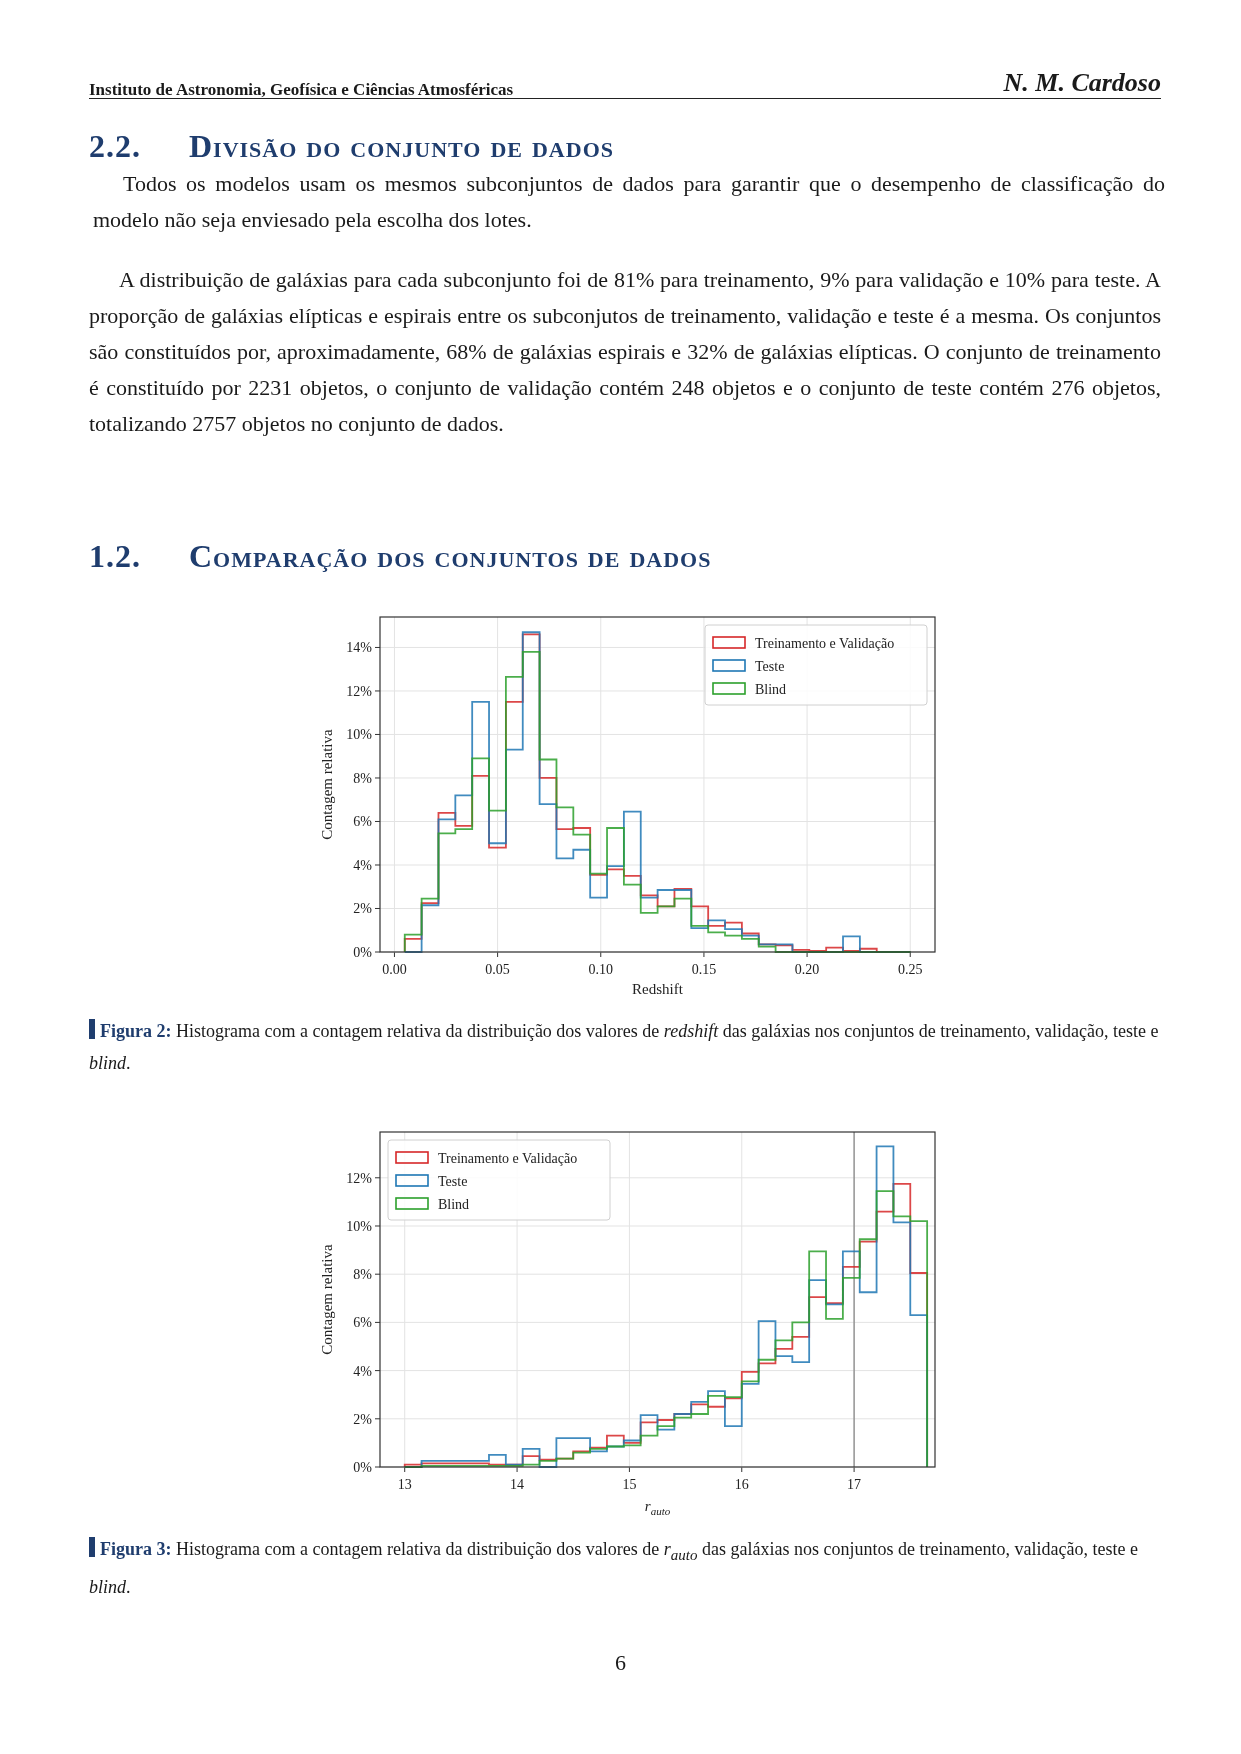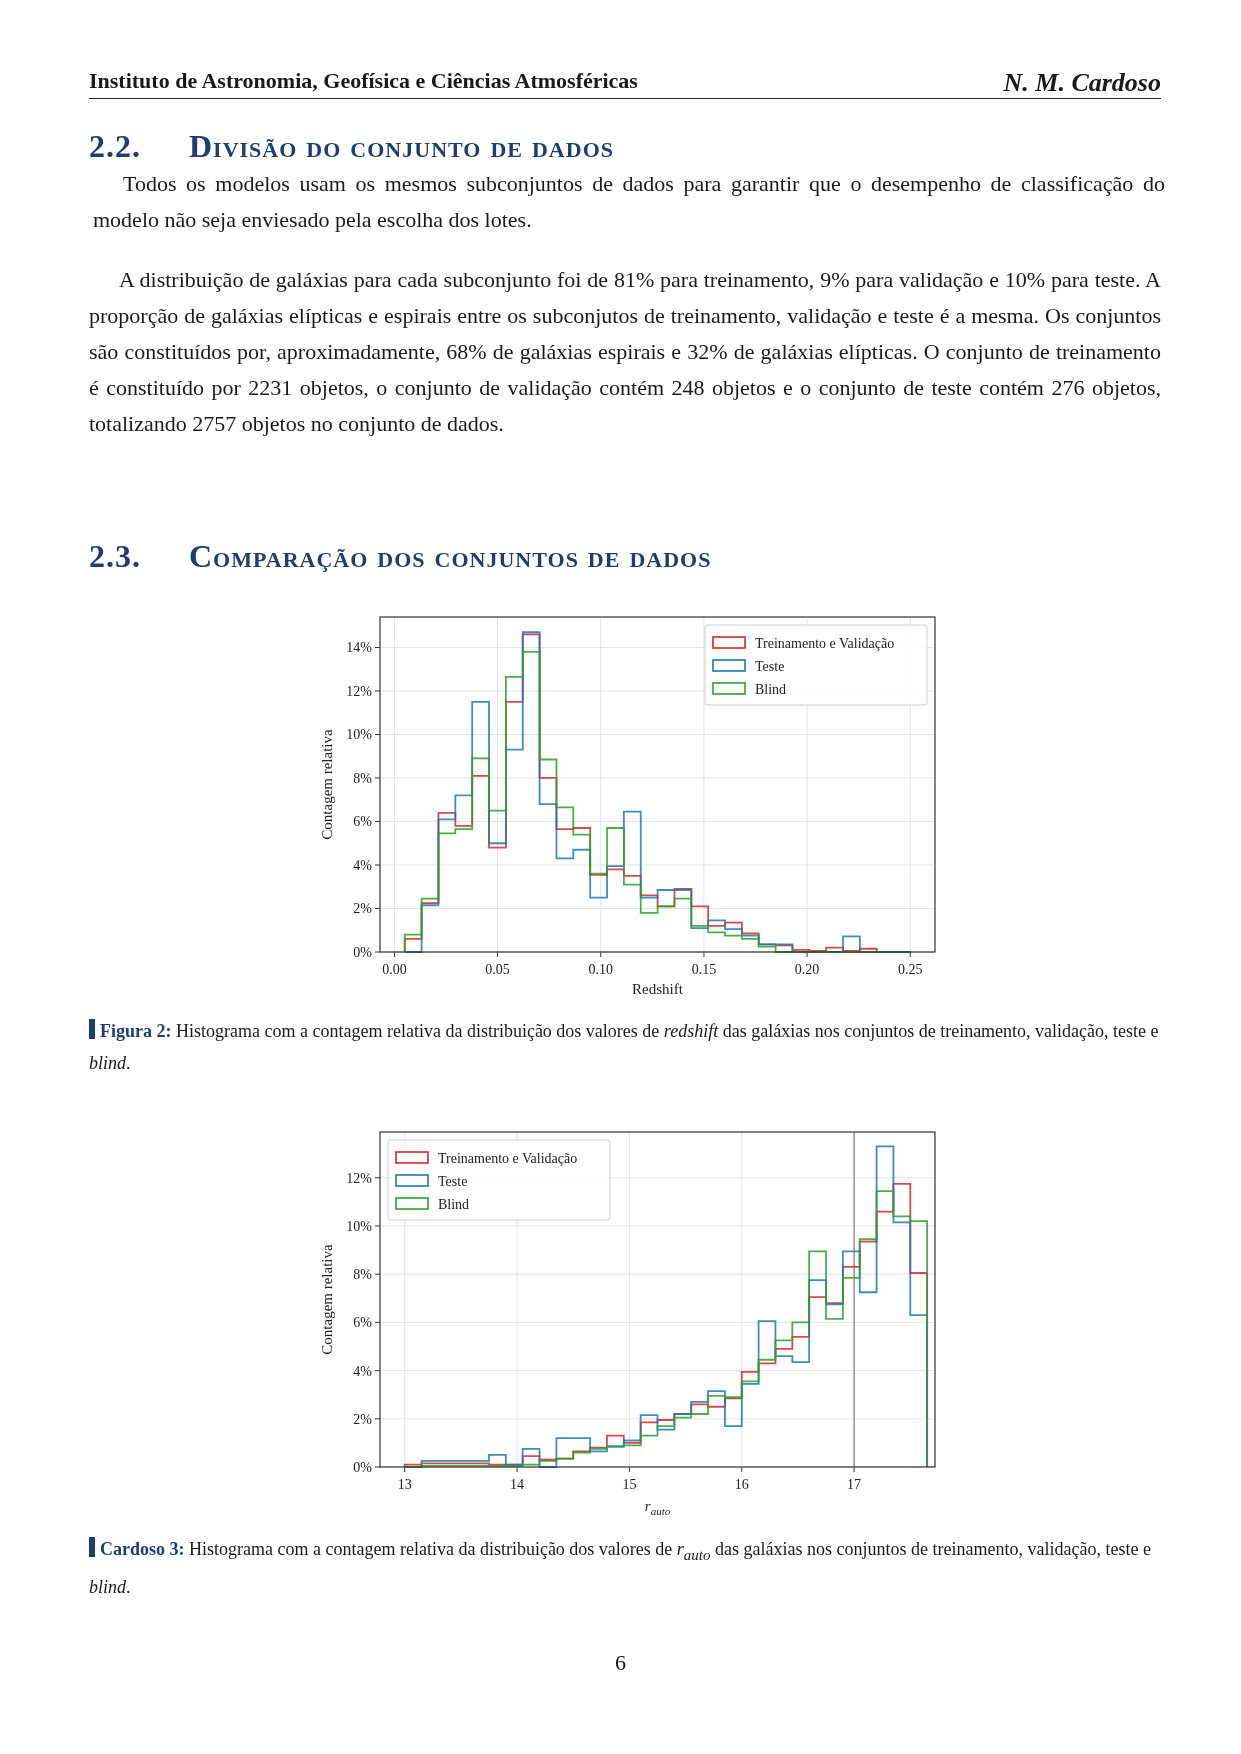--- a/index.html
+++ b/index.html
@@ -1,18 +1,18 @@
 <!DOCTYPE html>
 <html><head>
 <meta charset="utf-8">
 <style>
   html, body { margin:0; padding:0; background:#ffffff; }
   body { width:1241px; height:1754px; position:relative; font-family:"Liberation Serif", "DejaVu Serif", serif; color:#1a1a1a; }
   .header { position:absolute; left:89px; top:64px; width:1072px; height:34px; border-bottom:1.5px solid #222; }
-  .header .left { position:absolute; left:0; top:4px; font-size:22px; font-weight:bold; }
+  .header .left { position:absolute; left:0; top:16px; font-size:17px; font-weight:bold; }
   .header .right { position:absolute; right:0; top:4px; font-size:26px; font-weight:bold; font-style:italic;font-family:Liberation Serif, serif; }
   .section-title { position:absolute; left:89px; font-size:32px; color:#1f3d6e; font-weight:bold; letter-spacing:1px; font-variant:small-caps; }
   .section-title .num { display:inline-block; width:100px; }
   .para { position:absolute; left:89px; width:1072px; font-size:22px; line-height:36px; text-align:justify; text-indent:30px; }
   .figure { position:absolute; }
   .caption { position:absolute; left:89px; width:1072px; font-size:18px; line-height:32px; }
   .caption .bar { display:inline-block; width:6px; height:20px; background:#1f3d6e; margin-right:5px; vertical-align:-2px; }
   .caption .lbl { color:#1f3d6e; font-weight:bold; }
   .pagenum { position:absolute; left:0; width:1241px; top:1650px; text-align:center; font-size:22px; }
   svg text { font-family:"Liberation Serif", "DejaVu Serif", serif; }
@@ -26,21 +26,21 @@
 </div>
 
 <div class="section-title" style="top:128px;">
   <span class="num">2.2.</span><span>Divisão do conjunto de dados</span>
 </div>
 
 <p class="para" style="top:162px; margin:4px;">Todos os modelos usam os mesmos subconjuntos de dados para garantir que o desempenho de classificação do modelo não seja enviesado pela escolha dos lotes.</p>
 <p class="para" style="top:262px; margin:0;">A distribuição de galáxias para cada subconjunto foi de 81% para treinamento, 9% para validação e 10% para teste. A proporção de galáxias elípticas e espirais entre os subconjutos de treinamento, validação e teste é a mesma. Os conjuntos são constituídos por, aproximadamente, 68% de galáxias espirais e 32% de galáxias elípticas. O conjunto de treinamento é constituído por 2231 objetos, o conjunto de validação contém 248 objetos e o conjunto de teste contém 276 objetos, totalizando 2757 objetos no conjunto de dados.</p>
 
 <div class="section-title" style="top:538px;">
-  <span class="num">2.3.</span><span>Comparação dos conjuntos de dados</span>
+  <span class="num">1.2.</span><span>Comparação dos conjuntos de dados</span>
 </div>
 
 <div class="figure" style="left:310px; top:605px;">
   <svg id="chart0" width="640" height="400">
       <line x1="84.44237918215613" x2="84.44237918215613" y1="12" y2="347" stroke="#e3e3e3" stroke-width="1"></line>
       <line x1="84.44237918215613" x2="84.44237918215613" y1="347" y2="352" stroke="#333" stroke-width="1"></line>
       <text x="84.44237918215613" y="369" text-anchor="middle" font-size="14" fill="#222">0.00</text>
       <line x1="187.60223048327137" x2="187.60223048327137" y1="12" y2="347" stroke="#e3e3e3" stroke-width="1"></line>
       <line x1="187.60223048327137" x2="187.60223048327137" y1="347" y2="352" stroke="#333" stroke-width="1"></line>
       <text x="187.60223048327137" y="369" text-anchor="middle" font-size="14" fill="#222">0.05</text>
@@ -151,16 +151,16 @@
         <rect x="86" y="32" width="32" height="11" fill="none" stroke="#d62728" stroke-width="1.6"></rect>
         <text x="128" y="43" font-size="14" fill="#222">Treinamento e Validação</text>
         <rect x="86" y="55" width="32" height="11" fill="none" stroke="#1f77b4" stroke-width="1.6"></rect>
         <text x="128" y="66" font-size="14" fill="#222">Teste</text>
         <rect x="86" y="78" width="32" height="11" fill="none" stroke="#2ca02c" stroke-width="1.6"></rect>
         <text x="128" y="89" font-size="14" fill="#222">Blind</text>
       </g>
     </svg>
 </div>
 <div class="caption" style="top:1533px;">
-  <span class="bar"></span><span class="lbl">Cardoso 3:</span><span> Histograma com a contagem relativa da distribuição dos valores de </span><i>r</i><sub><i>auto</i></sub><span> das galáxias nos conjuntos de treinamento, validação, teste e </span><i>blind</i><span>.</span>
+  <span class="bar"></span><span class="lbl">Figura 3:</span><span> Histograma com a contagem relativa da distribuição dos valores de </span><i>r</i><sub><i>auto</i></sub><span> das galáxias nos conjuntos de treinamento, validação, teste e </span><i>blind</i><span>.</span>
 </div>
 
 <div class="pagenum">6</div>
 
 </body></html>

